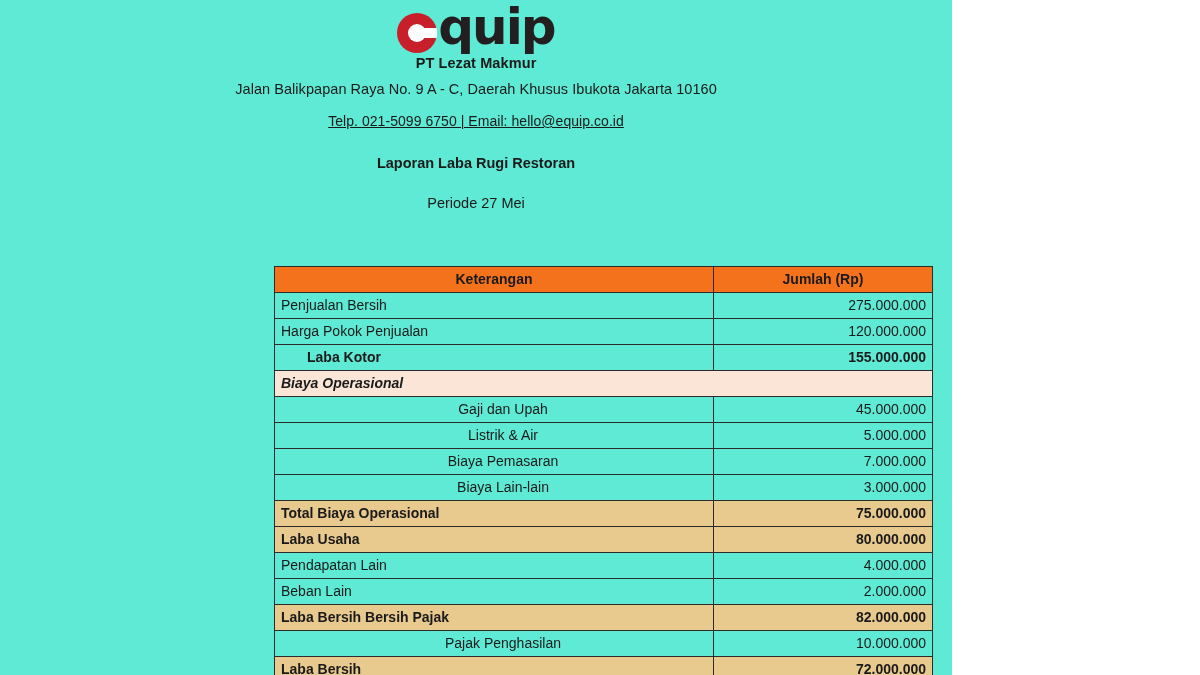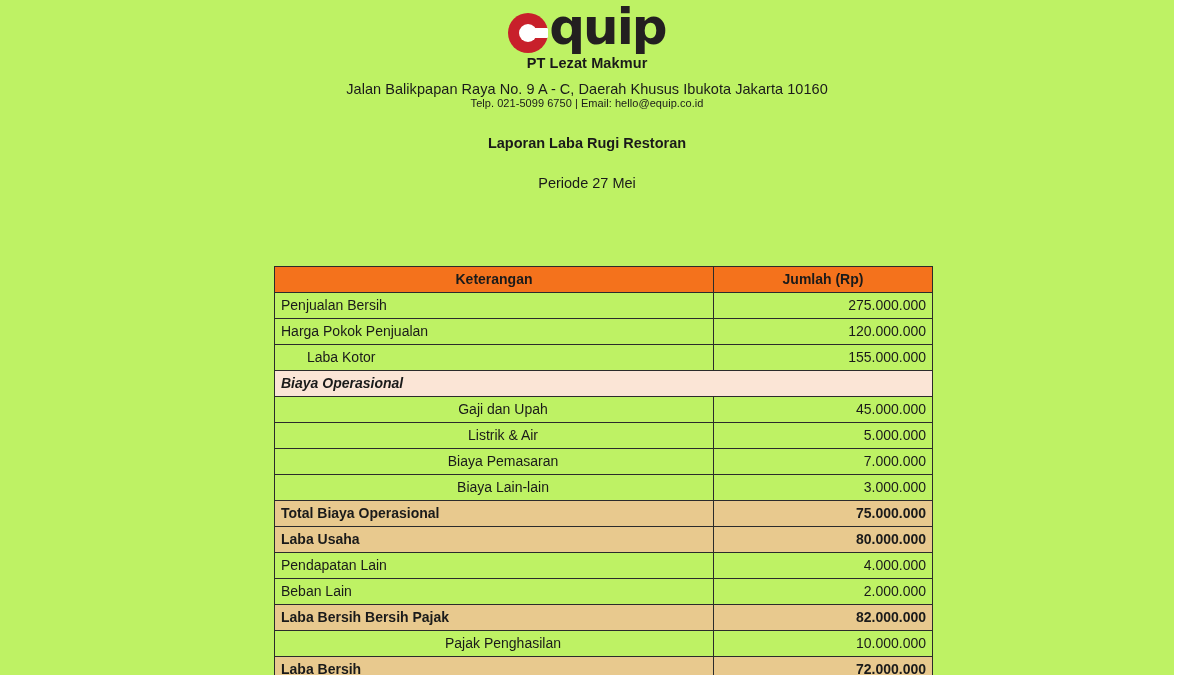--- a/index.html
+++ b/index.html
@@ -8,24 +8,24 @@
     background: #ffffff;
   }
   body {
     width: 1200px;
     height: 675px;
     font-family: "Liberation Sans", sans-serif;
     color: #1a1a1a;
     overflow: hidden;
   }
   .page {
-    width: 1174px;
+    width: 952px;
     height: 675px;
     position: relative;
-    background: #bef264;
+    background: #5eead4;
   }
 
   
   .letterhead {
     text-align: center;
     padding-top: 2px;
   }
   .logo {
     display: inline-block;
     position: relative;
@@ -87,24 +87,25 @@
     margin-top: 3px;
     letter-spacing: 0.1px;
   }
   .addr {
     font-size: 14.5px;
     color: #1a1a1a;
     margin-top: 10px;
     letter-spacing: 0.05px;
   }
   .contact {
-    font-size: 11px;
-    color: #1a1a1a;
-    margin-top: 0;
+    font-size: 14px;
+    color: #1a1a1a;
+    margin-top: 16px;
     letter-spacing: 0.05px;
+    text-decoration: underline;
   }
 
   
   .report-title {
     text-align: center;
     font-size: 14.5px;
     font-weight: bold;
     color: #1a1a1a;
     margin-top: 26px;
   }
@@ -158,21 +159,21 @@
   }
   td.label.indent {
     text-align: center;
     padding-left: 24px;
   }
   td.value {
     text-align: right;
     padding-right: 7px;
   }
 
-  tr.bold td { font-weight: normal; padding-left: 32px; }
+  tr.bold td { font-weight: bold; padding-left: 32px; }
 
   tr.section td {
     background: #FBE5D6;
     font-weight: bold;
     font-style: italic;
   }
   tr.total td {
     background: #E8C98E;
     font-weight: bold;
   }

